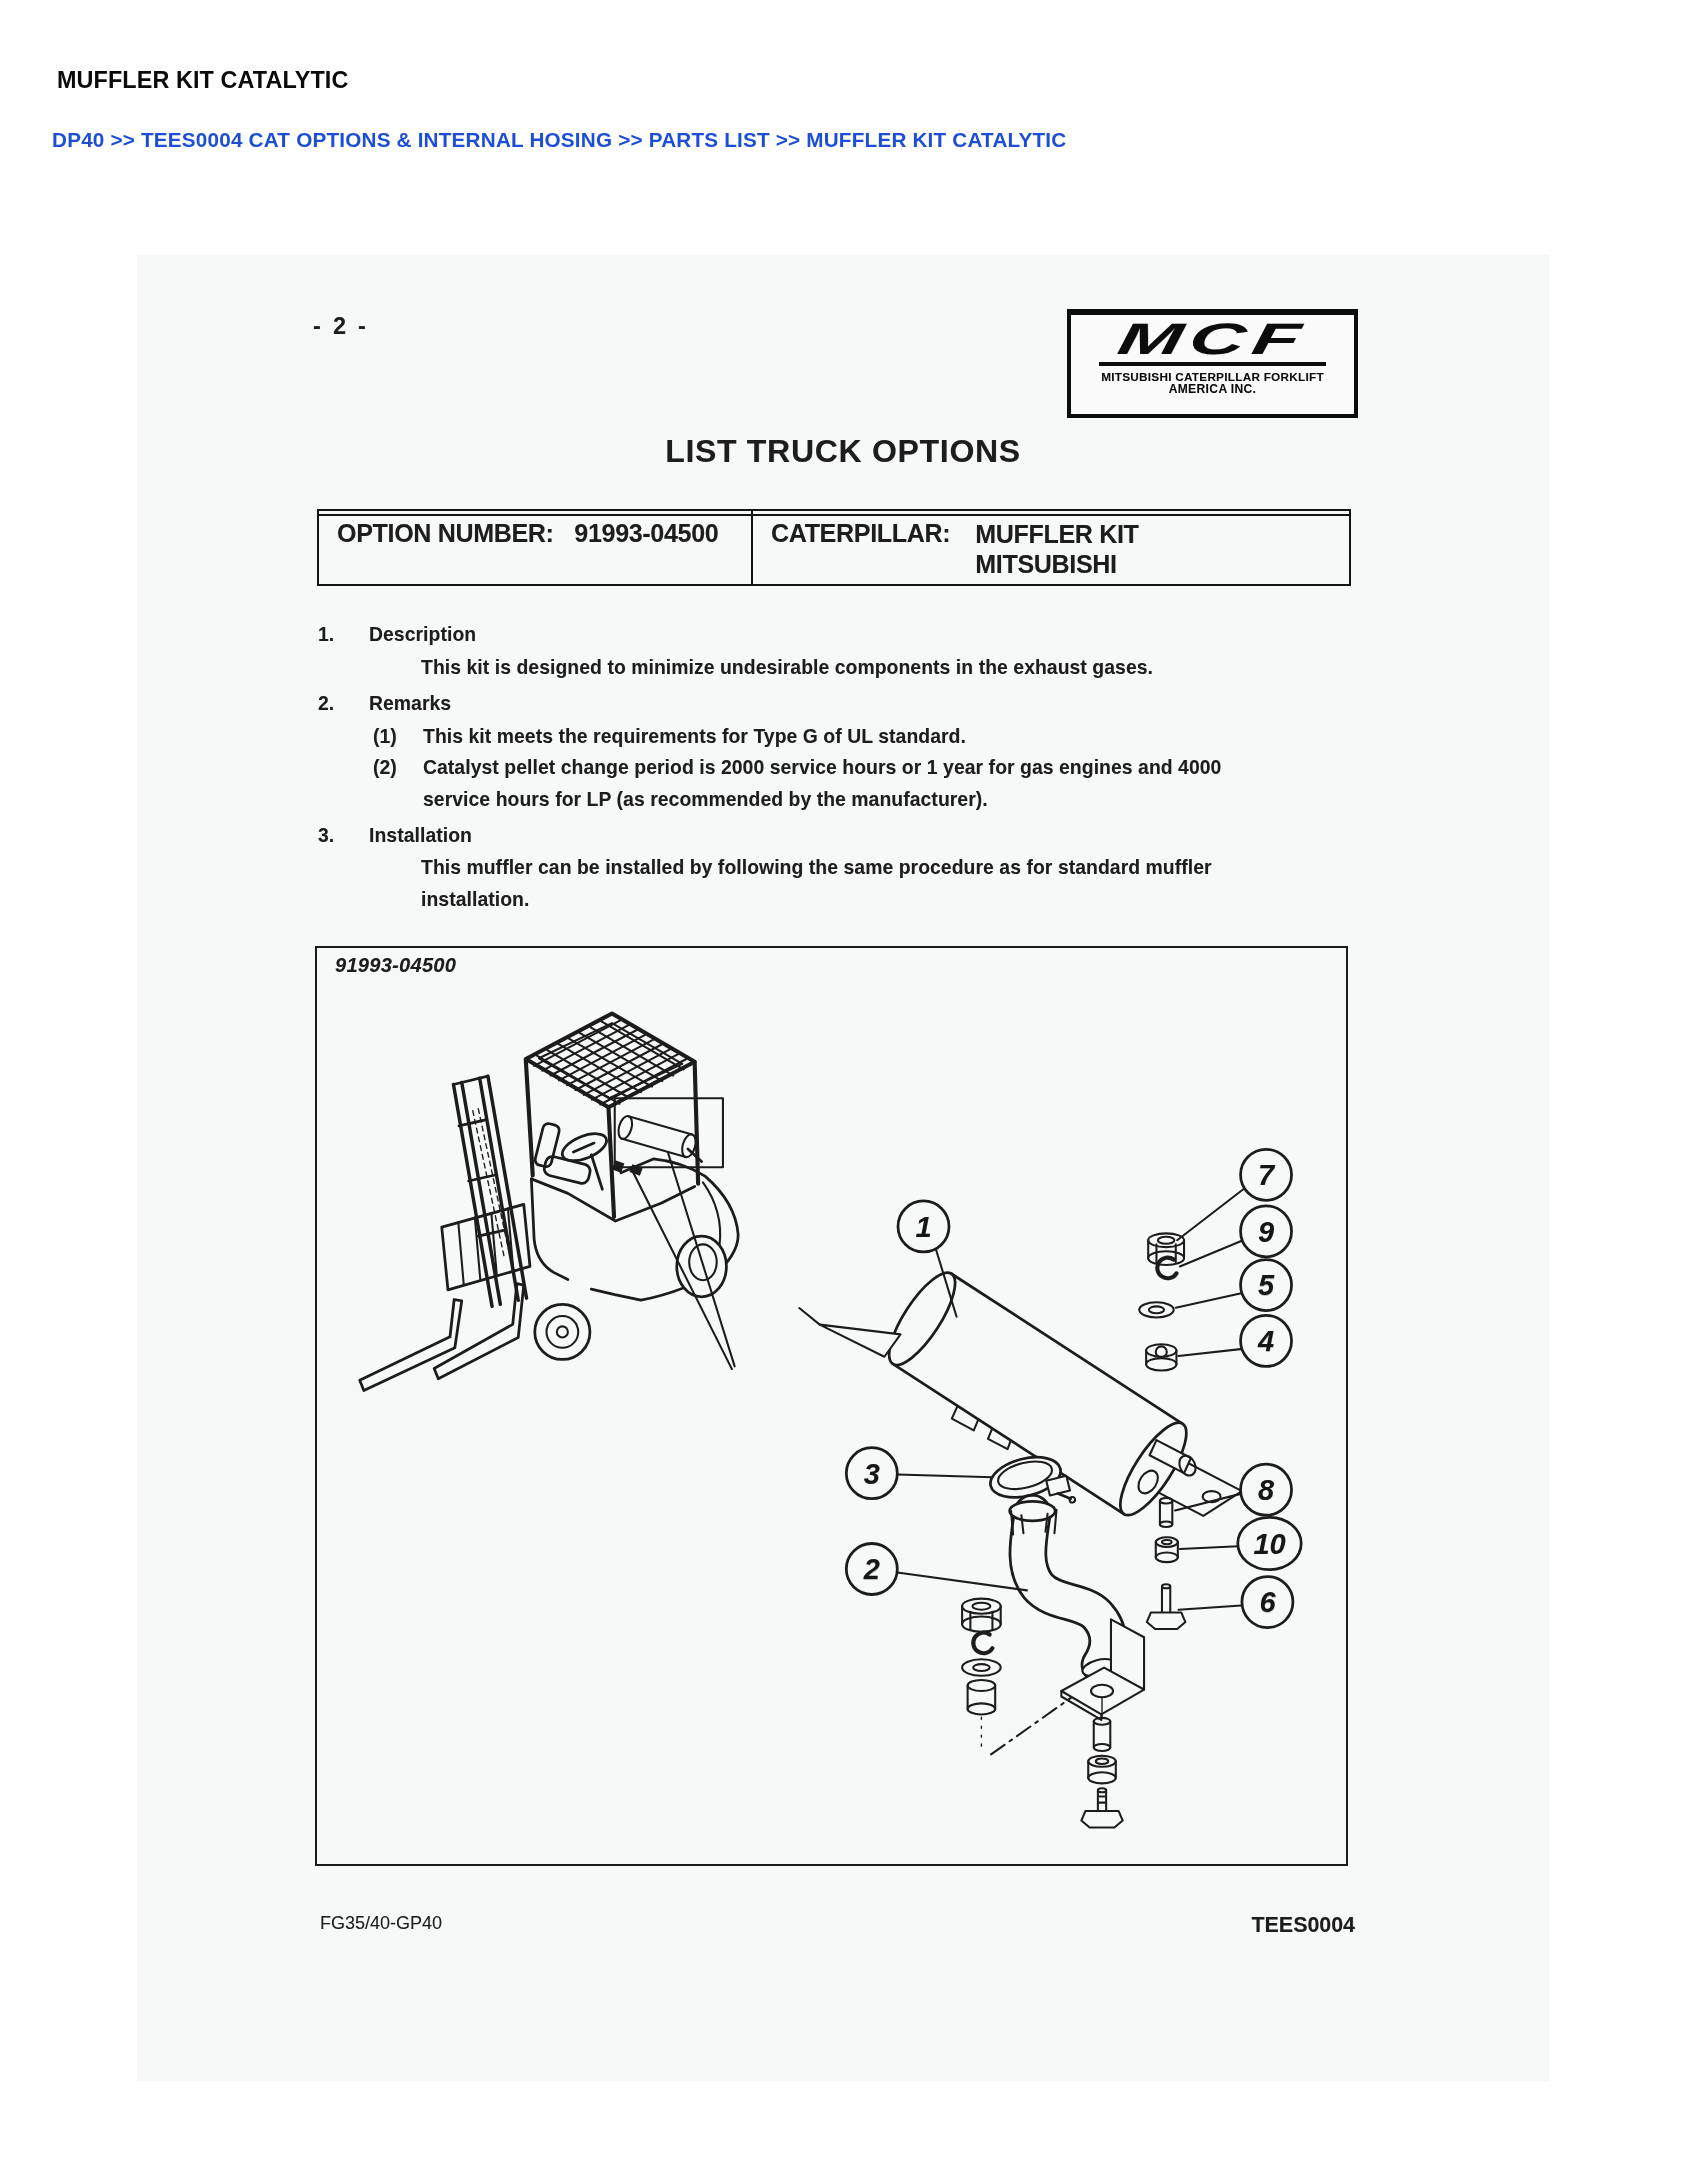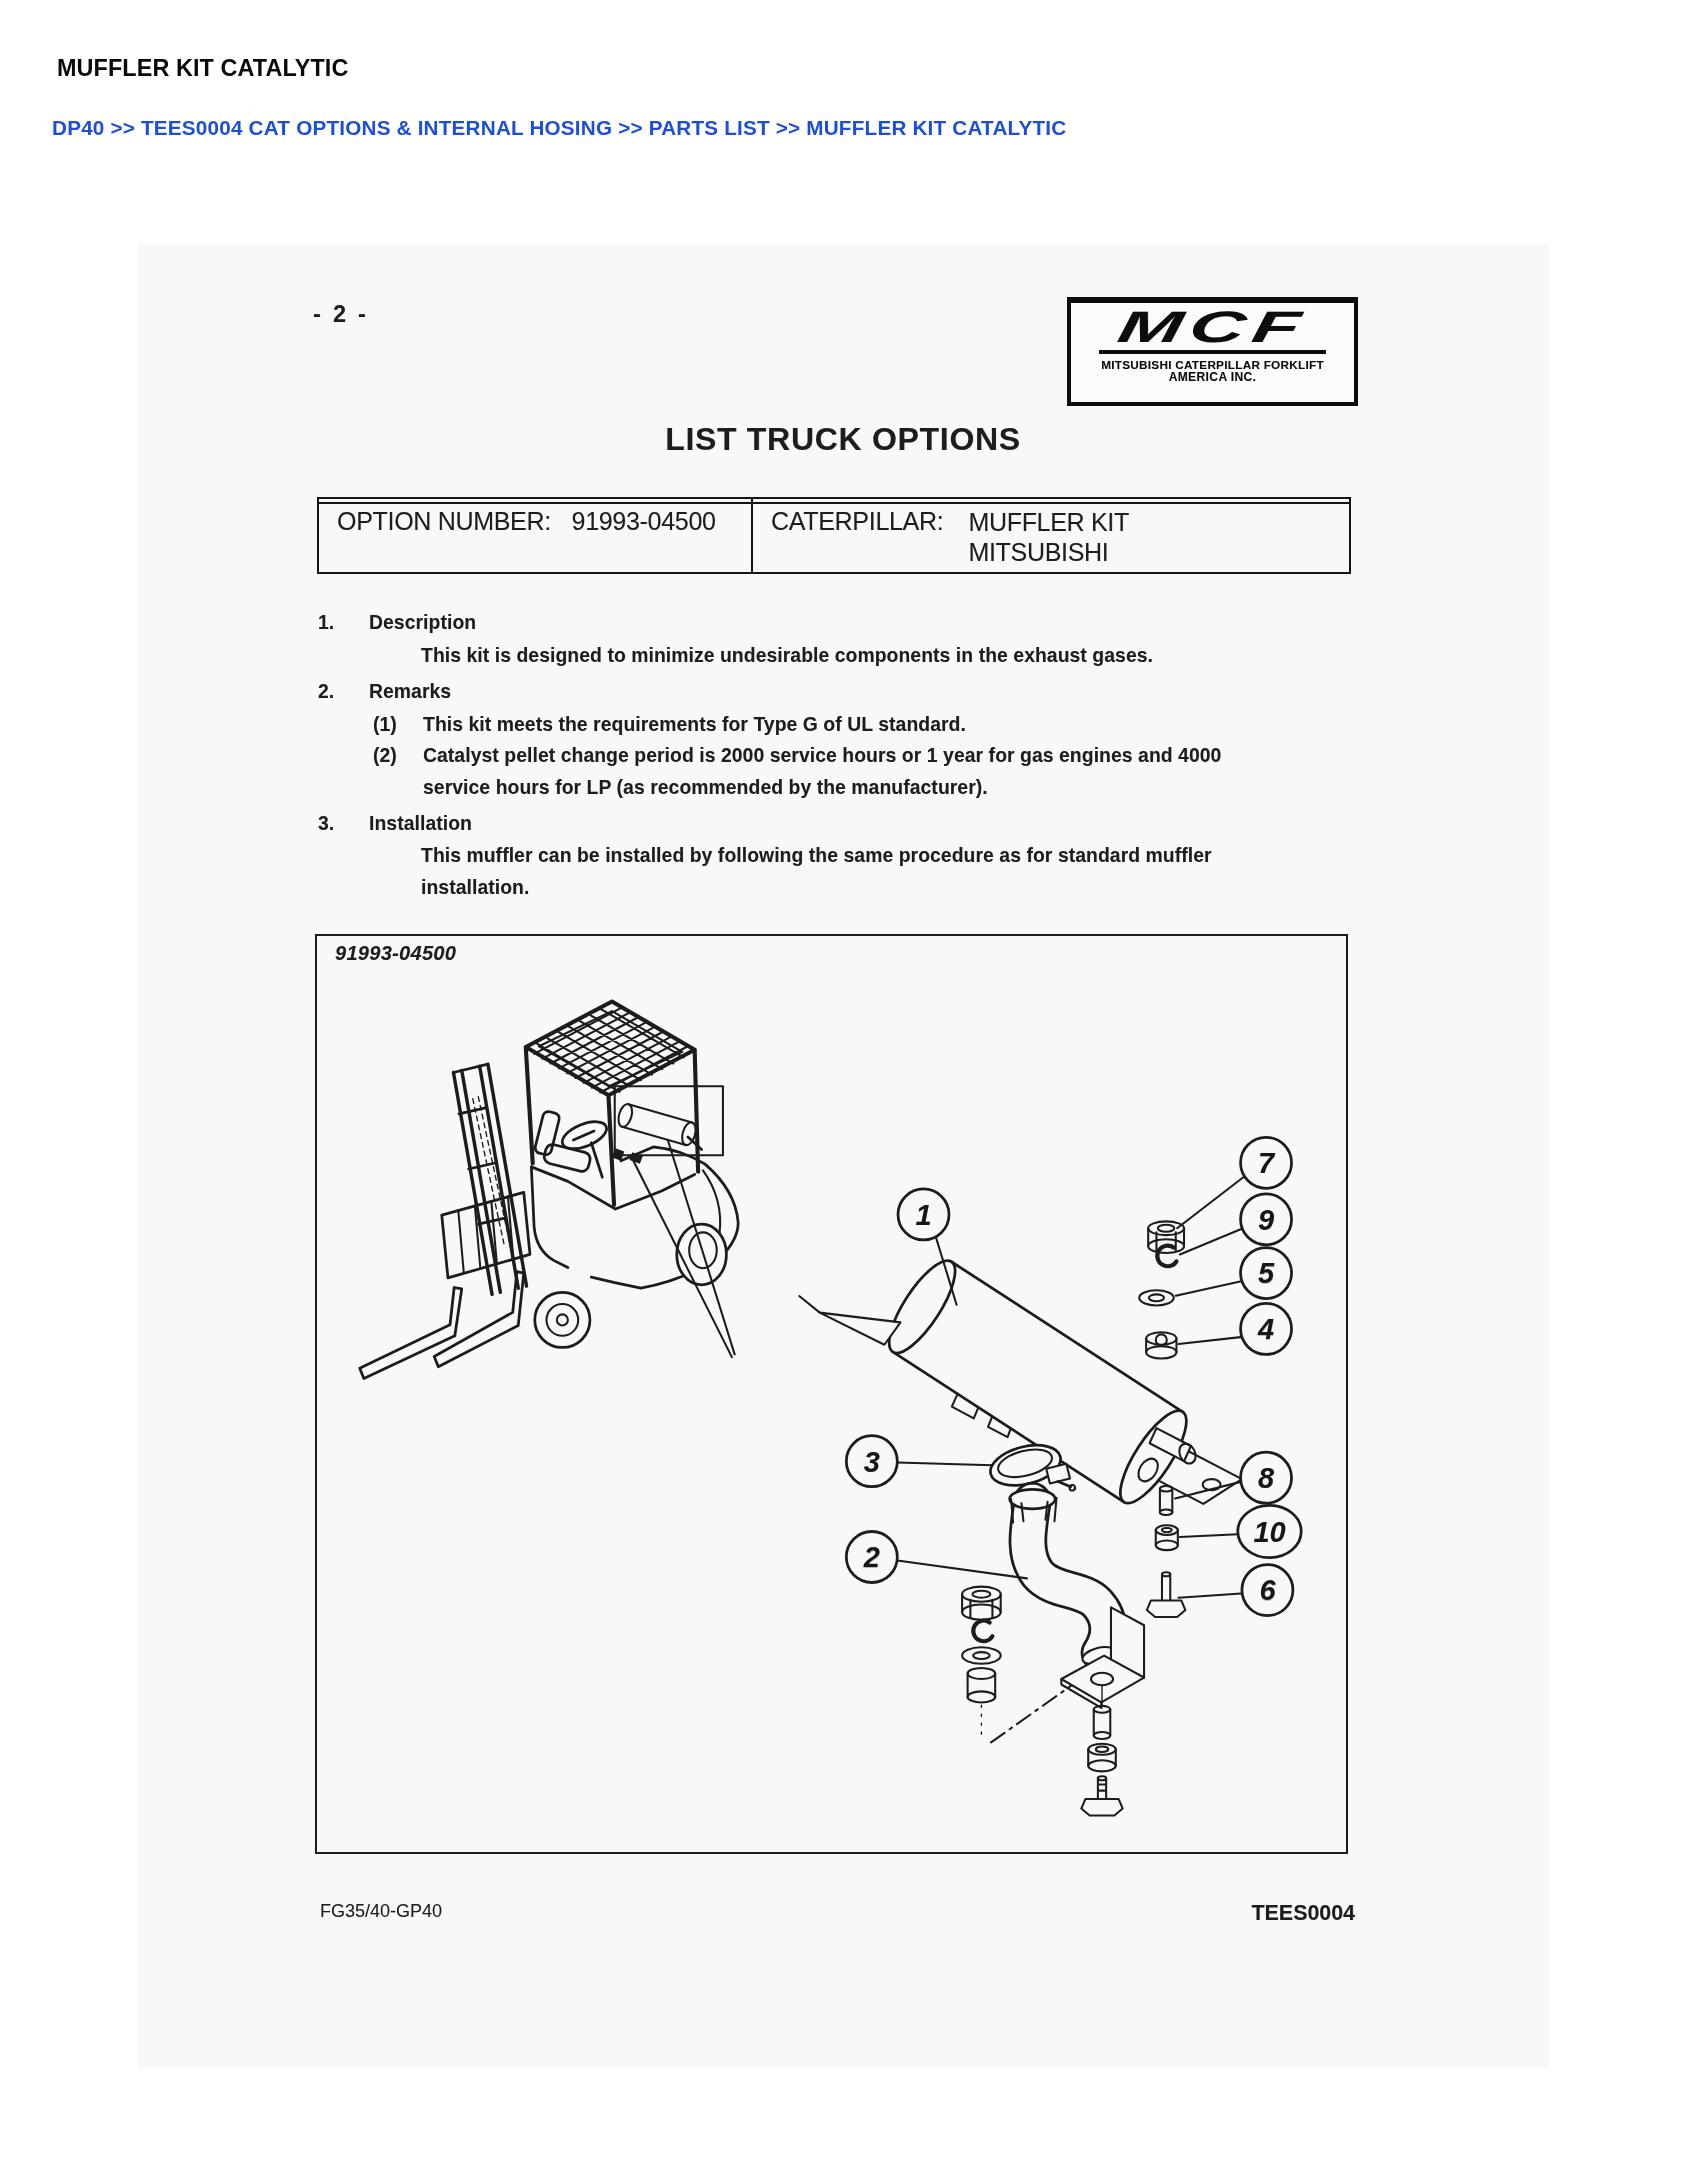--- a/index.html
+++ b/index.html
@@ -1,18 +1,18 @@
 <!DOCTYPE html>
 <html style="font-size:11px"><head>
 <meta charset="utf-8">
 <style>
   html,body{margin:0;padding:0;background:#ffffff;}
   body{width:1687px;height:2183px;position:relative;overflow:hidden;
        font-family:"Liberation Sans",sans-serif;color:#161616;}
-  .stage{position:absolute;inset:0;}
+  .stage{position:absolute;inset:0;margin-top:12px;}
 
   
   .app-title{position:absolute;left:57px;top:55px;font-size:23.4px;font-weight:700;
              letter-spacing:0.1px;color:#0a0a0a;white-space:nowrap;}
   .breadcrumb{position:absolute;left:52px;top:116px;font-size:20.7px;font-weight:700;
               letter-spacing:0.2px;color:#1d4ed8;white-space:nowrap;cursor:pointer;}
 
   
   .doc-page{position:absolute;left:137px;top:243px;width:1412px;height:1826px;
             background:#f7f8f8;color:#1d1d1d;
@@ -32,21 +32,21 @@
   .mcf-line2{font-size:12px;font-weight:700;letter-spacing:0.4px;color:#0c0c0c;line-height:13px;}
 
   .doc-title{position:absolute;left:0;top:178px;width:1412px;text-align:center;
              font-size:32px;font-weight:700;letter-spacing:0.7px;}
 
   
   .option-table{position:absolute;left:180px;top:254px;width:1034px;height:77px;
                 border:2.8px solid #141414;box-sizing:border-box;display:flex;}
   .option-table::before{content:"";position:absolute;left:0;right:0;top:2.8px;height:2.1px;background:#141414;}
   .option-table .cell{position:relative;box-sizing:border-box;padding:8.3px 0 0 18px;
-                      font-size:25px;font-weight:400;letter-spacing:-0.3px;white-space:nowrap;}
+                      font-size:25px;font-weight:700;letter-spacing:-0.3px;white-space:nowrap;}
   .cell-option{width:434px;border-right:2.8px solid #141414;}
   .cell-desc{flex:1;display:flex;}
   .cell .lbl{display:inline-block;}
   .cell .val{display:inline-block;margin-left:20.7px;}
   .desc-lines{display:inline-block;margin-left:25px;line-height:30px;}
 
   
   .line{position:absolute;left:0;width:1412px;height:27.6px;font-size:19.3px;font-weight:700;
         letter-spacing:0.1px;white-space:nowrap;}
   .line span{position:absolute;top:0;}

